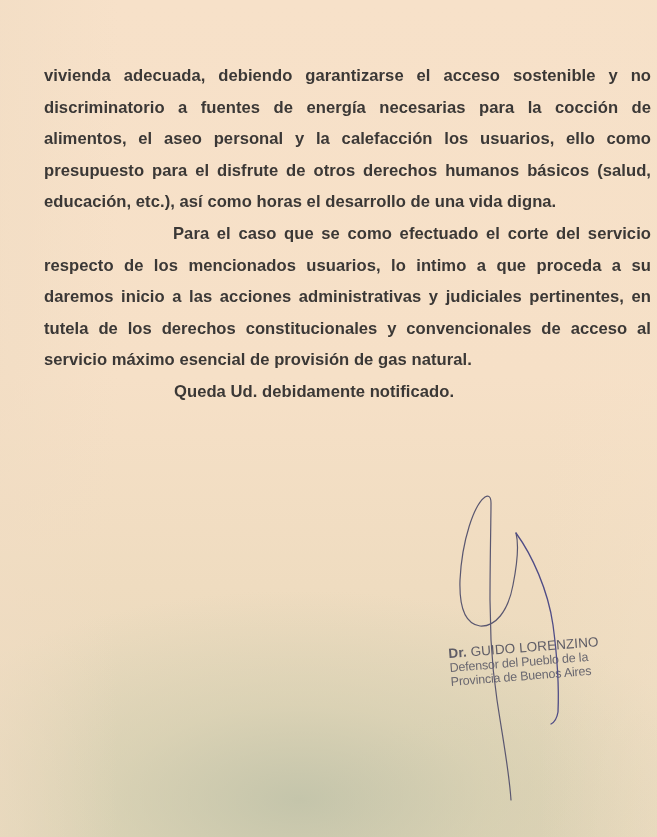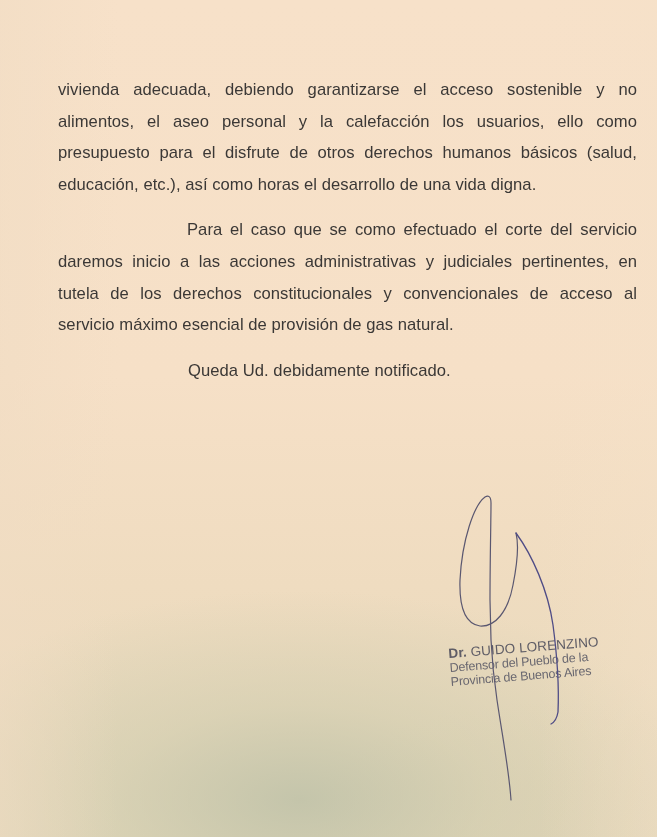--- a/index.html
+++ b/index.html
@@ -33,23 +33,24 @@
       position: absolute;
       left: 44px;
       top: 60px;
       width: 607px;
       color: #3b3836;
       font-size: 16.6px;
       line-height: 31.6px;
       letter-spacing: 0.05px;
     }
     .para {
-      margin: 14px;
+      margin: 0;
       text-align: justify;
       text-align-last: left;
+      font-weight: bold;
     }
     .line {
       display: block;
       text-align: justify;
       text-align-last: justify;
       white-space: nowrap;
       height: 31.6px;
     }
     .line.last {
       text-align-last: left;
@@ -88,26 +89,28 @@
     }
   </style>
 </head>
 <body>
 
 <div class="page">
 
   <div class="text-block">
     <div class="para">
       <span class="line">vivienda adecuada, debiendo garantizarse el acceso sostenible y no</span>
+      <span class="line">discriminatorio a fuentes de energía necesarias para la cocción de</span>
       <span class="line">alimentos, el aseo personal y la calefacción los usuarios, ello como</span>
       <span class="line">presupuesto para el disfrute de otros derechos humanos básicos (salud,</span>
       <span class="line last">educación, etc.), así como horas el desarrollo de una vida digna.</span>
     </div>
     <div class="para">
       <span class="line indent-line">Para el caso que se como efectuado el corte del servicio</span>
+      <span class="line">respecto de los mencionados usuarios, lo intimo a que proceda a su</span>
       <span class="line">daremos inicio a las acciones administrativas y judiciales pertinentes, en</span>
       <span class="line">tutela de los derechos constitucionales y convencionales de acceso al</span>
       <span class="line last">servicio máximo esencial de provisión de gas natural.</span>
     </div>
     <div class="para">
       <span class="line last closing">Queda Ud. debidamente notificado.</span>
     </div>
   </div>
 
   <div class="stamp">

